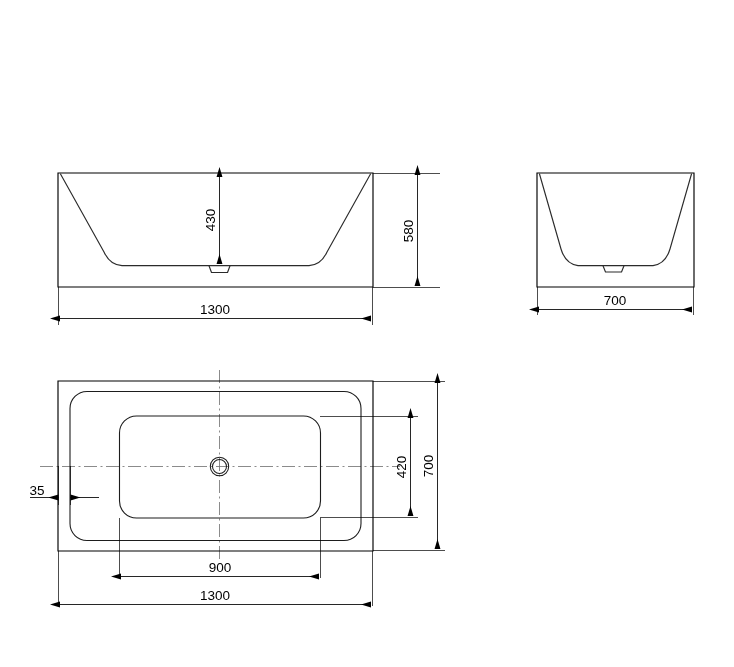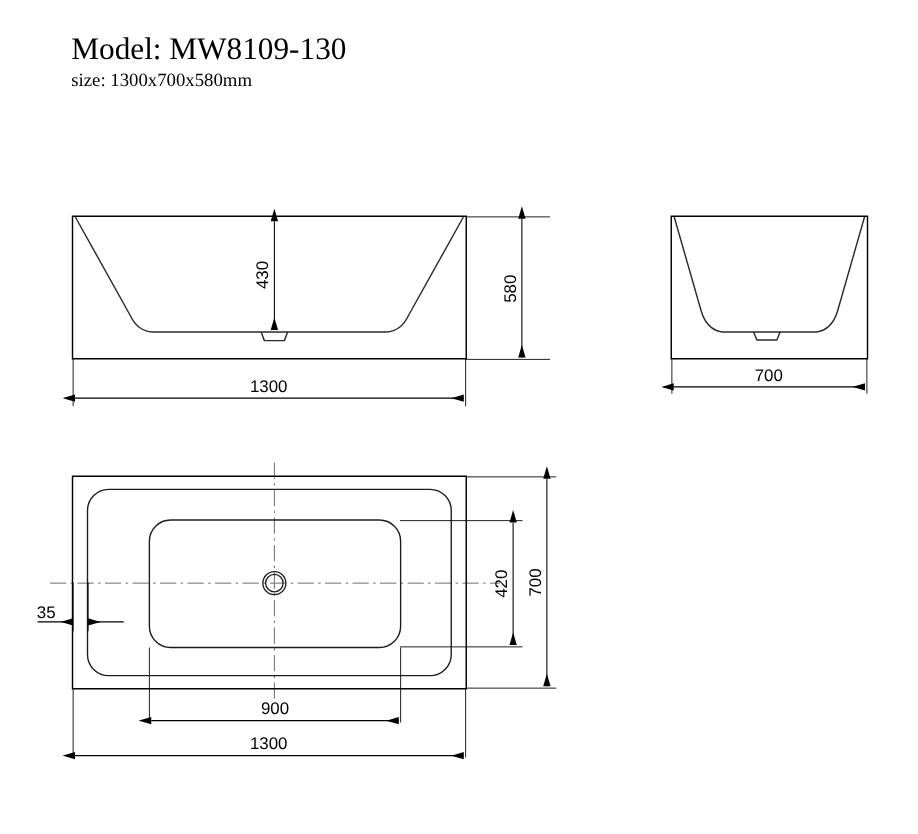--- a/index.html
+++ b/index.html
@@ -96,24 +96,20 @@
     text-anchor: middle;
     dominant-baseline: middle;
     user-select: none;
   }
 </style>
 </head>
 <body>
 
 <div id="drawing-root">
 
-  <div class="title-block">
-    <div class="title-model">Model: MW8109-130</div>
-    <div class="title-size">size: 1300x700x580mm</div>
-  </div>
 
   <svg width="734" height="667" viewBox="0 0 734 667">
 
     <defs>
       <marker id="arrow-r" markerWidth="11" markerHeight="7" refX="10" refY="3.5" orient="auto" markerUnits="userSpaceOnUse">
         <path d="M0,3.5 L10,0.55 L10,6.45 Z" class="arrow-head"></path>
       </marker>
       <marker id="arrow-l" markerWidth="11" markerHeight="7" refX="10" refY="3.5" orient="auto" markerUnits="userSpaceOnUse">
         <path d="M0,3.5 L10,0.55 L10,6.45 Z" class="arrow-head"></path>
       </marker>

